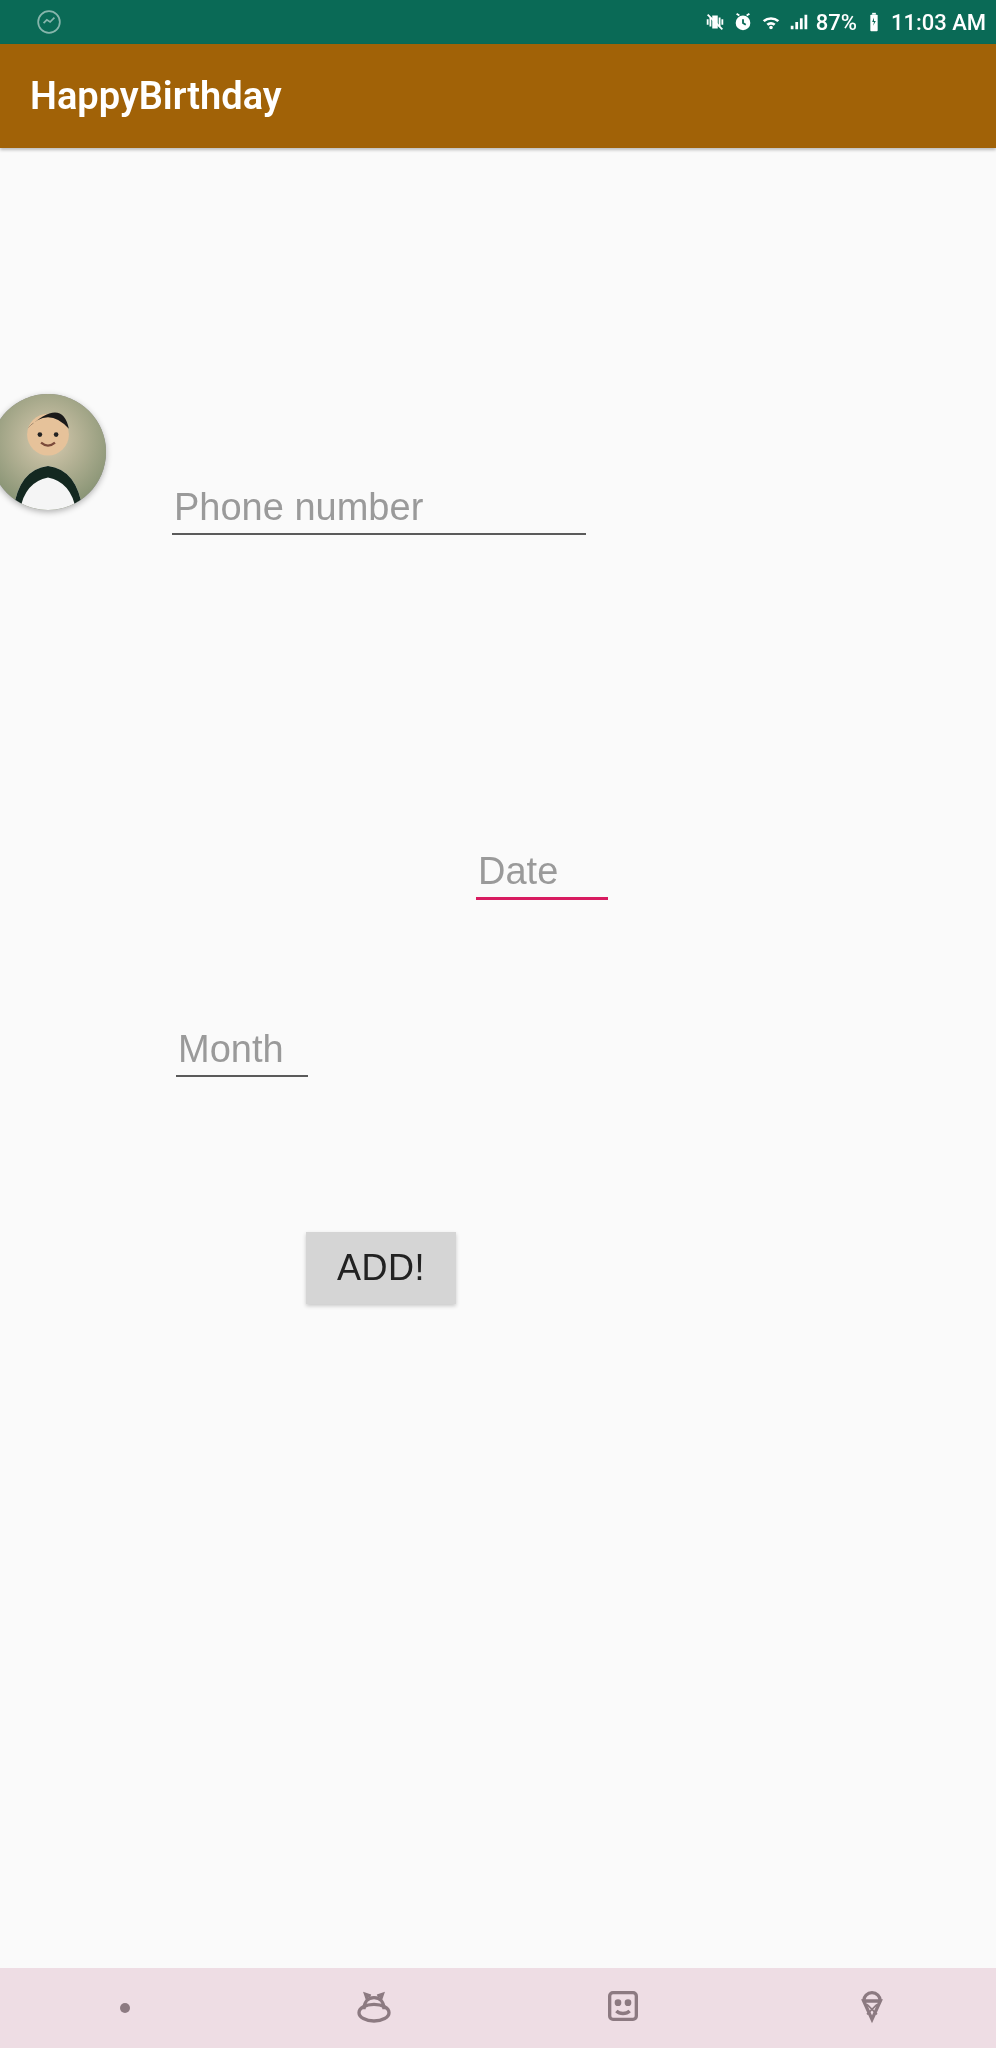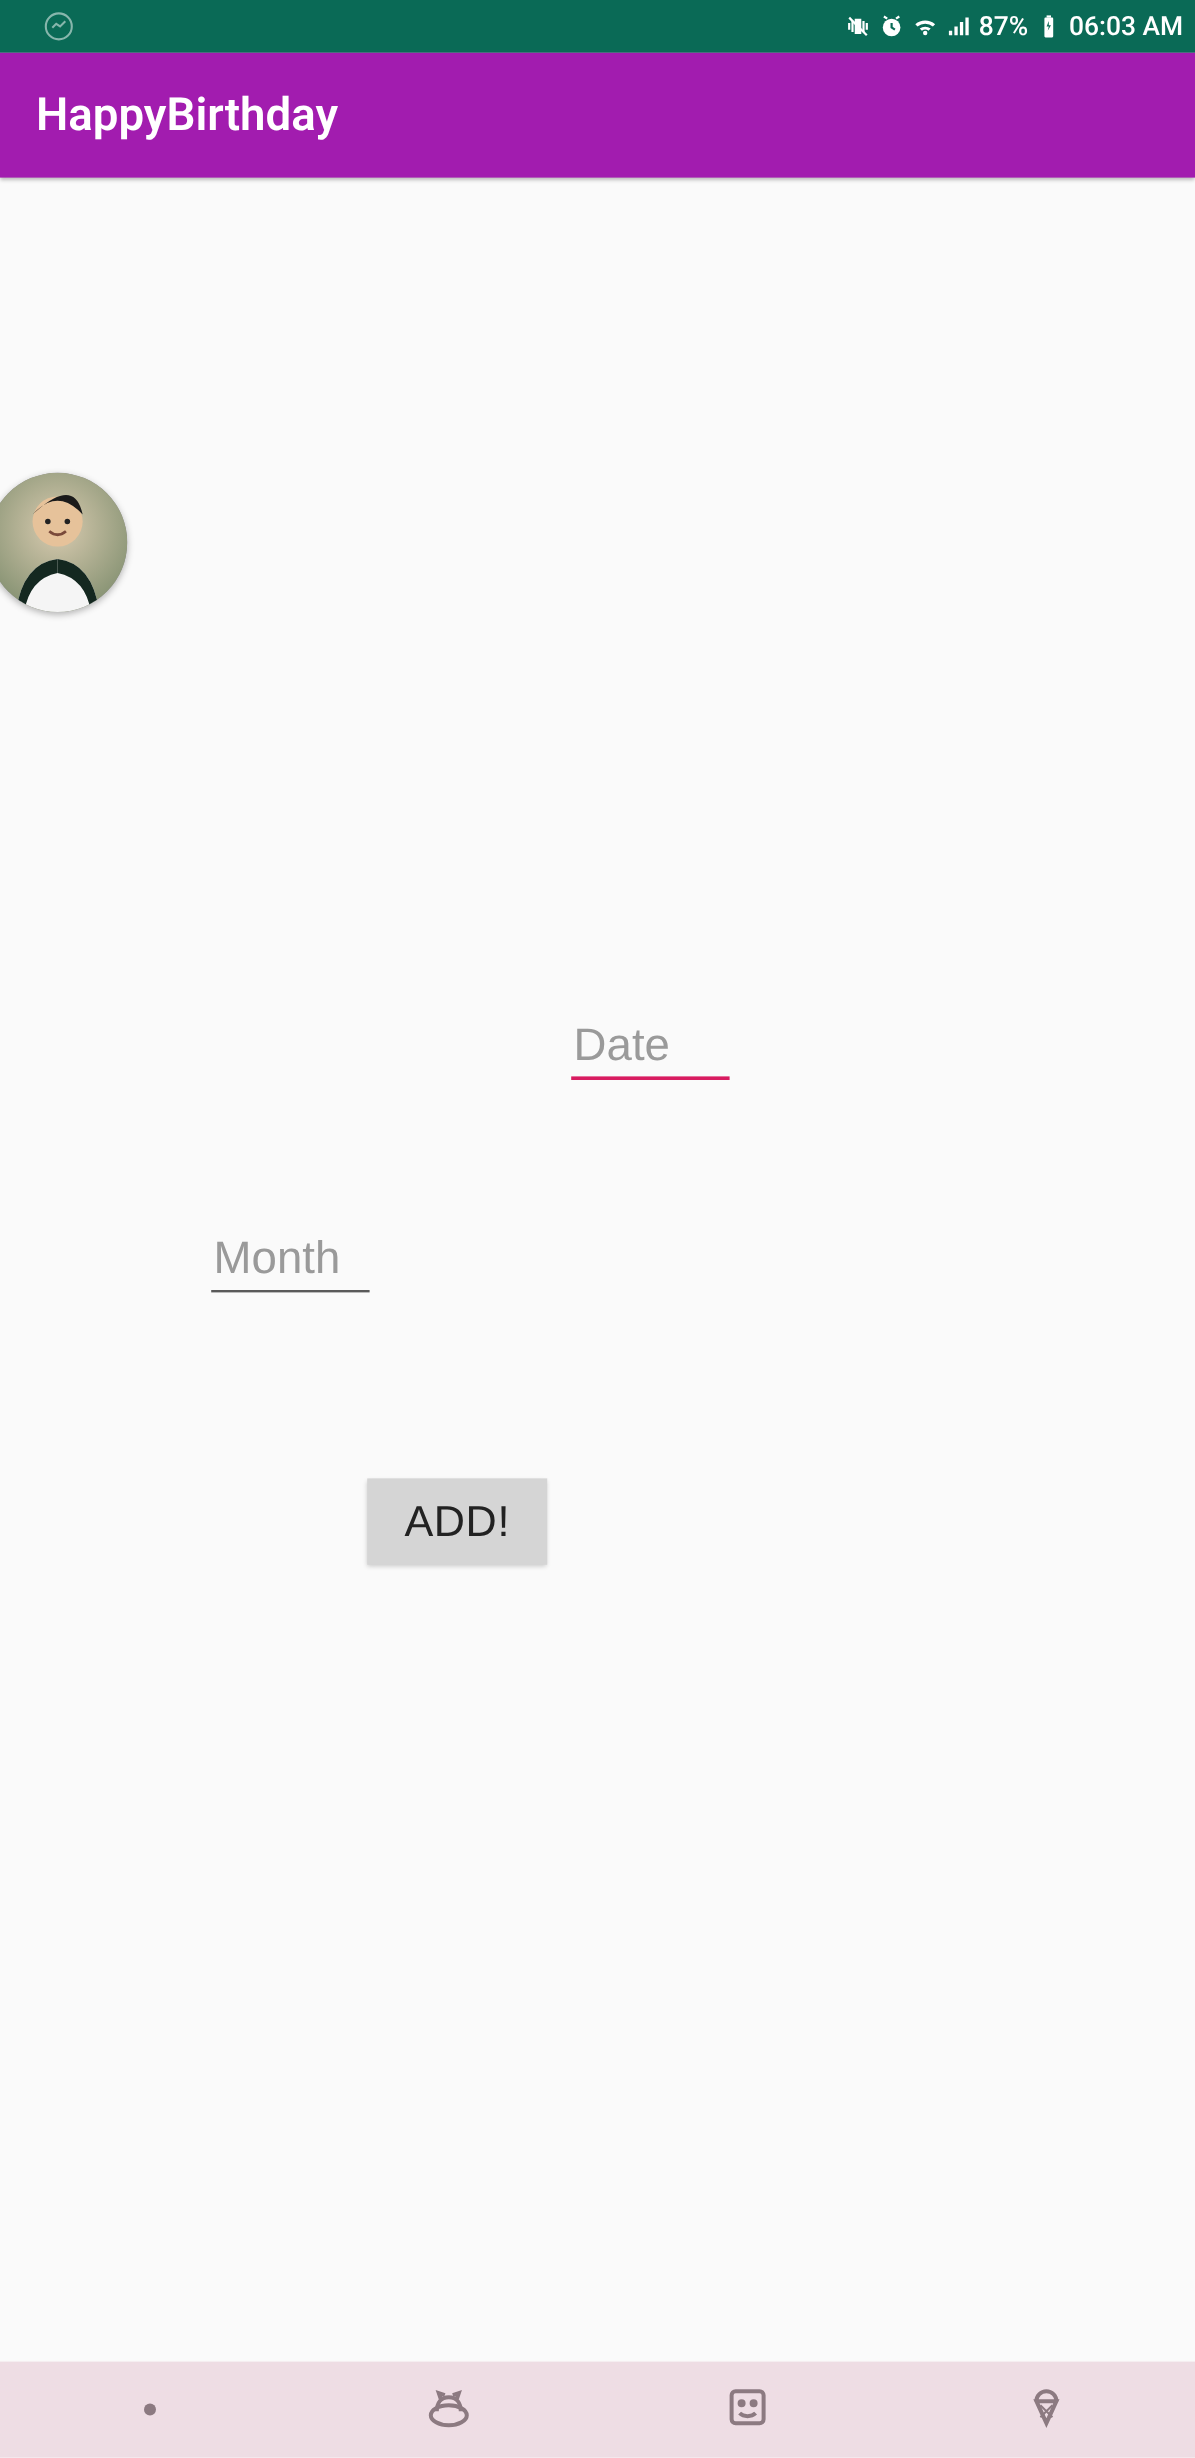--- a/index.html
+++ b/index.html
@@ -13,21 +13,21 @@
     color: #fff;
     font-size: 22px;
   }
   .status-left { display:flex; align-items:center; gap:10px; padding-left:26px;}
   .status-right { display:flex; gap:6px; font-weight:500;}
   .status-right svg { width:22px; height:22px; }
   .status-icon { display:inline-flex; align-items:center; }
   
   .app-bar {
     width:100%; height:104px;
-    background:#a21caf;
+    background:#a16207;
     color:#fff;
     display:flex; align-items:center;
     padding-left:30px;
     font-size:38px;
     font-weight:600;
     box-shadow: 0 2px 3px rgba(0,0,0,0.25);
   }
   
   .content {
     position: relative;
@@ -122,21 +122,21 @@
         </svg>
     </span>
     <span>87%</span>
     <span class="status-icon">
       <svg viewBox="0 0 24 24" fill="#fff">
           <rect x="8" y="4" width="8" height="18" rx="1"></rect>
           <rect x="10" y="2" width="4" height="2"></rect>
           <path d="M12 7l-2 5h2l-1 4 3-5h-2z" fill="#0a6a56"></path>
         </svg>
     </span>
-    <span>06:03 AM</span>
+    <span>11:03 AM</span>
   </div>
 </div>
 
 <div class="app-bar">
   <span>HappyBirthday</span>
 </div>
 
 <div class="content">
   <div class="avatar">
     <svg viewBox="0 0 100 100">
@@ -152,20 +152,21 @@
       <circle cx="43" cy="35" r="2" fill="#222"></circle>
         <circle cx="57" cy="35" r="2" fill="#222"></circle>
       <path d="M44 42 q6 5 12 0" stroke="#7a4a3a" stroke-width="2" fill="none"></path>
       <path d="M20 100 q5 -35 30 -38 q25 3 30 38 z" fill="#f5f5f5"></path>
       <path d="M20 100 q5 -35 30 -38 l0 10 q-20 4 -24 28z" fill="#142820"></path>
       <path d="M80 100 q-5 -35 -30 -38 l0 10 q20 4 24 28z" fill="#142820"></path>
     </svg>
   </div>
 
 
+  <input id="phone-input" class="field" type="text" placeholder="Phone number" style="">
 
   <input id="date-input" class="field focused" type="text" placeholder="Date" style="">
 
   <input id="month-input" class="field" type="text" placeholder="Month" style="">
 
   <button class="add-btn">ADD!</button>
 </div>
 
 <div class="bottom-nav">
   <div class="nav-item">

